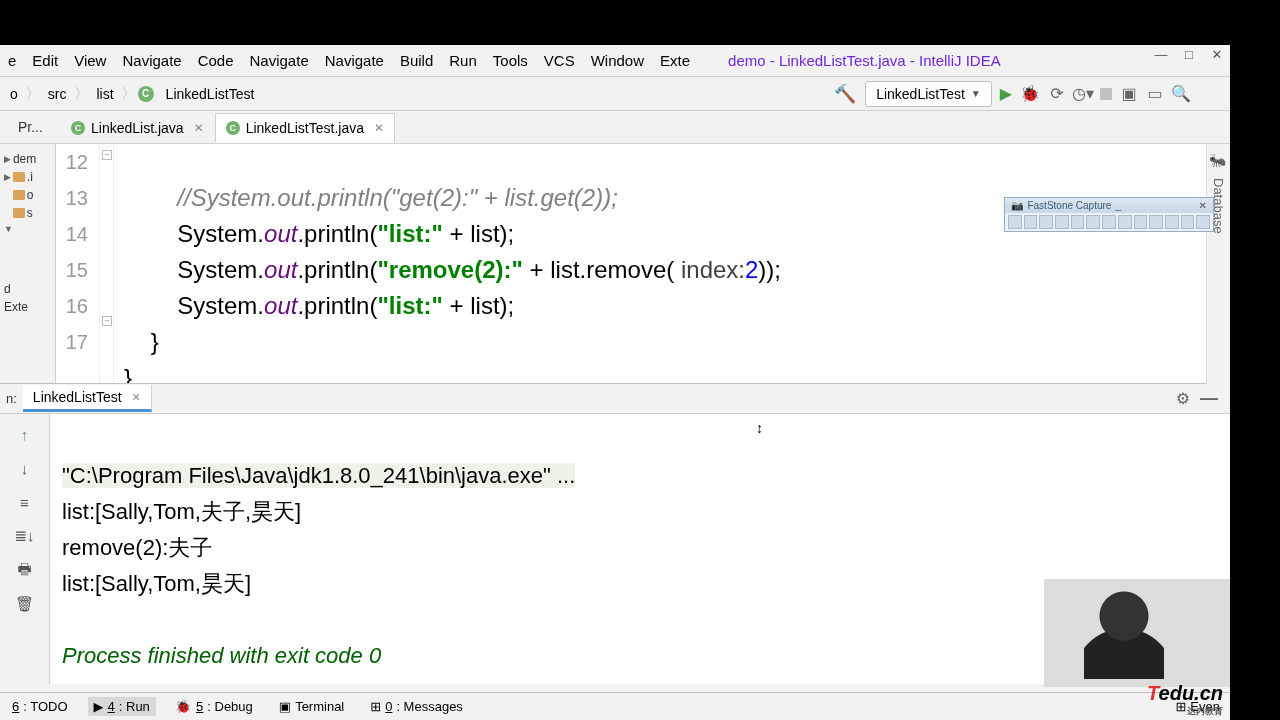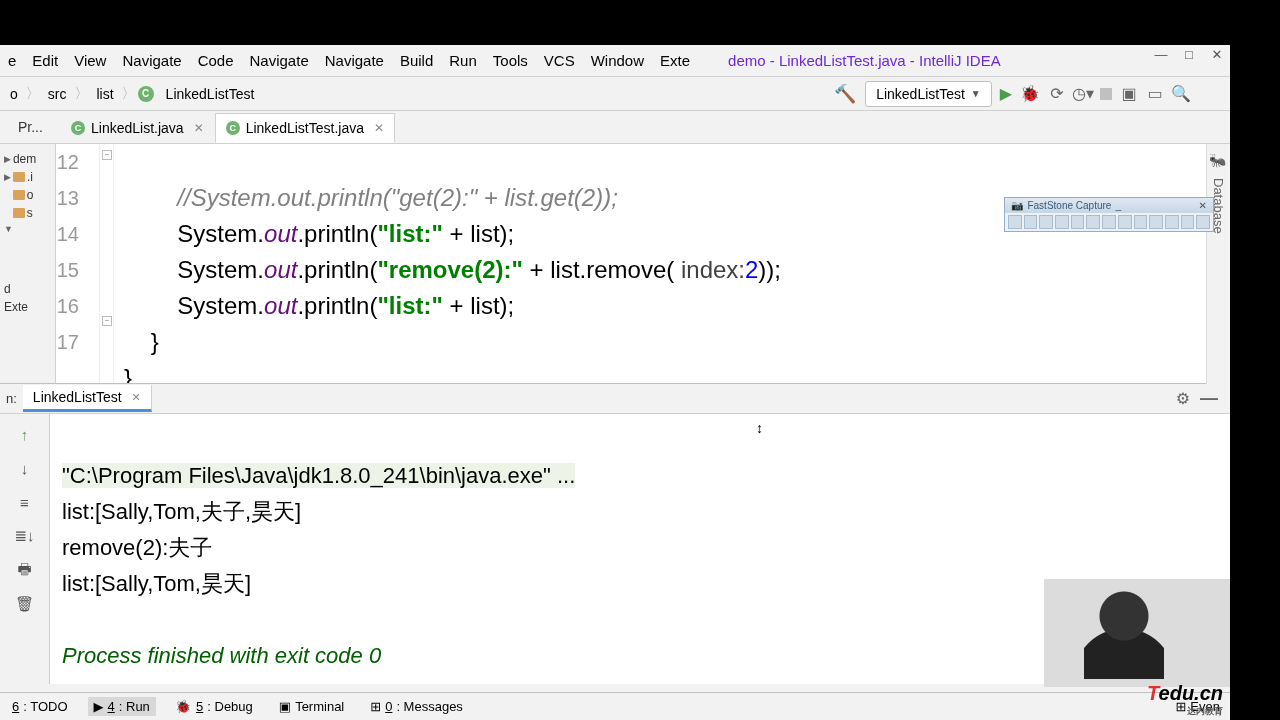--- a/index.html
+++ b/index.html
@@ -35,21 +35,21 @@
 .filetab .cicon2 { width: 14px; height: 14px; border-radius: 7px; background: #6fb36f; display: inline-flex; align-items: center; justify-content: center; color: #fff; font-size: 9px; font-weight: bold; }
 .filetab .x { color: #888; font-size: 12px; margin-left: 4px; cursor: pointer; }
 .projlabel { position: absolute; left: 0; top: 70px; font-size: 14px; padding: 4px 18px; color: #333; }
 
 
 .editor { display: flex; height: 240px; background: #fff; border-top: 1px solid #d0d0d0; position: relative; }
 .sidebar { width: 56px; background: #f2f2f2; border-right: 1px solid #d0d0d0; font-size: 12px; color: #333; padding-top: 6px; }
 .sidebar .node { display: flex; align-items: center; gap: 2px; padding: 2px 4px; cursor: pointer; }
 .sidebar .tri { font-size: 9px; color: #666; }
 .sidebar .fold { width: 12px; height: 10px; background: #d9a35a; border-radius: 1px; }
-.gutter { width: 44px; background: #fff; text-align: right; padding-right: 20px; color: #999; font-family: "Consolas", monospace; font-size: 20px; line-height: 36px; border-right: 1px solid #eee; }
+.gutter { width: 44px; background: #fff; text-align: right; padding-right: 11px; color: #999; font-family: "Consolas", monospace; font-size: 20px; line-height: 36px; border-right: 1px solid #eee; }
 .foldcol { width: 14px; border-right: 1px solid #eee; position: relative; }
 .foldcol .fh { position: absolute; left: 2px; width: 10px; height: 10px; border: 1px solid #bbb; font-size: 8px; line-height: 8px; text-align: center; color: #888; }
 .code { flex: 1; font-family: "Consolas", monospace; font-size: 24px; line-height: 36px; padding-left: 10px; white-space: pre; overflow: hidden; }
 .cm { color: #808080; font-style: italic; }
 .kw-static { color: #660e7a; font-style: italic; }
 .str { color: #008000; font-weight: bold; }
 .hint { color: #404040; }
 .num { color: #0000ff; }
 .rscroll { width: 12px; background: #f2f2f2; border-left: 1px solid #ddd; position: relative; }
 .rscroll .mark { position: absolute; left: 2px; width: 8px; height: 3px; background: #d0d0a0; }

